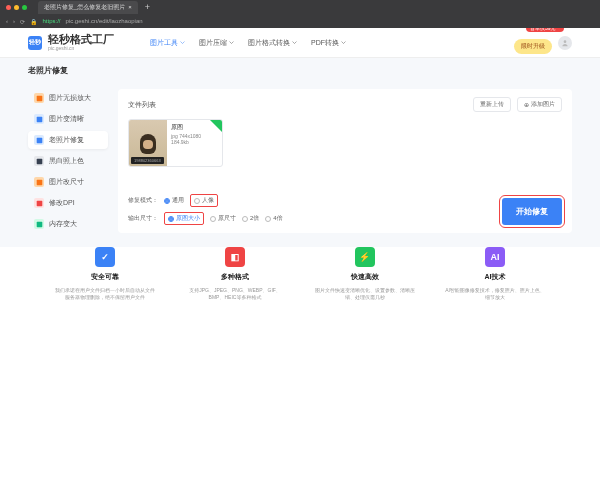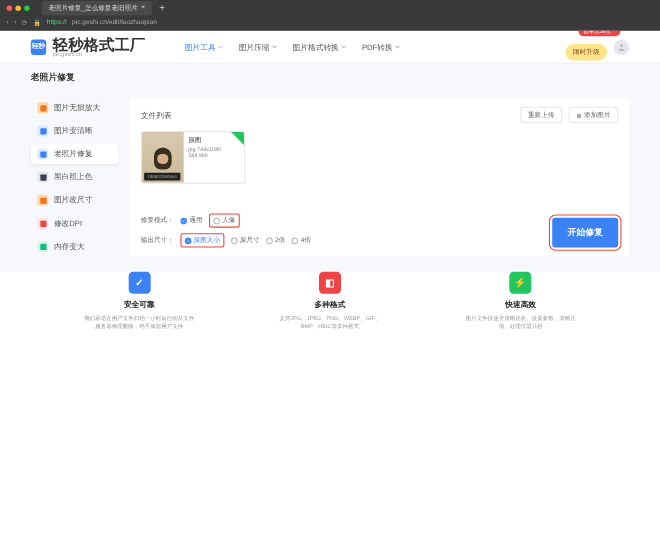--- a/index.html
+++ b/index.html
@@ -4,21 +4,21 @@
 <style>
   * { margin:0; padding:0; box-sizing:border-box; font-family:-apple-system,"PingFang SC","Microsoft YaHei",sans-serif; }
   body { background:#2b2b2b; width:600px; height:503px; overflow:hidden; font-size:7px; }
   .titlebar { height:14px; background:#3a3a3c; display:flex; align-items:center; padding:0 6px; gap:3px; }
   .dot { width:5px; height:5px; border-radius:50%; }
   .tab { background:#4a4a4c; color:#ddd; font-size:6px; padding:2px 6px; border-radius:3px 3px 0 0; margin-left:8px; display:flex; align-items:center; gap:3px; }
   .urlbar { height:14px; background:#3a3a3c; display:flex; align-items:center; padding:0 6px; color:#aaa; font-size:6px; gap:5px; }
   .page { background:#fff; height:475px; overflow:hidden; }
   .topbar { height:30px; display:flex; align-items:center; padding:0 28px; border-bottom:1px solid #eee; gap:6px; }
   .logo { width:14px; height:14px; background:#3b82f6; border-radius:3px; display:flex; align-items:center; justify-content:center; color:#fff; font-size:6px; font-weight:700; }
-  .brand { font-size:14px; font-weight:700; color:#333; line-height:1; }
+  .brand { font-size:11px; font-weight:700; color:#333; line-height:1; }
   .brand-sub { font-size:5px; color:#999; }
   .nav { display:flex; gap:14px; margin-left:30px; font-size:7px; color:#555; }
   .nav-item { display:flex; align-items:center; gap:2px; cursor:pointer; }
   .nav-item.active { color:#3b82f6; }
   .nav-item svg { width:5px; height:5px; }
   .spacer { flex:1; }
   .badge { background:#ef4444; color:#fff; font-size:5px; padding:1px 4px; border-radius:6px; position:relative; top:-7px; left:12px; z-index:2; }
   .upgrade { background:#fde68a; color:#92400e; font-size:6px; padding:3px 7px; border-radius:9px; cursor:pointer; }
   .avatar { width:14px; height:14px; border-radius:50%; background:#e5e7eb; display:flex; align-items:center; justify-content:center; }
   .avatar svg { width:8px; height:8px; fill:#bbb; }
@@ -262,14 +262,19 @@
     <div class="feat">
       <div class="feat-icon" style="background:#ef4444">◧</div>
       <div class="feat-title">多种格式</div>
       <div class="feat-desc">支持JPG、JPEG、PNG、WEBP、GIF、BMP、HEIC等多种格式</div>
     </div>
     <div class="feat">
       <div class="feat-icon" style="background:#22c55e">⚡</div>
       <div class="feat-title">快速高效</div>
       <div class="feat-desc">图片文件快速变清晰优化、设置参数、清晰压缩、处理仅需几秒</div>
     </div>
+    <div class="feat">
+      <div class="feat-icon" style="background:#8b5cf6">AI</div>
+      <div class="feat-title">AI技术</div>
+      <div class="feat-desc">AI智能图像修复技术，修复照片、照片上色、细节放大</div>
+    </div>
   </div>
 </div>
 
 </body></html>

